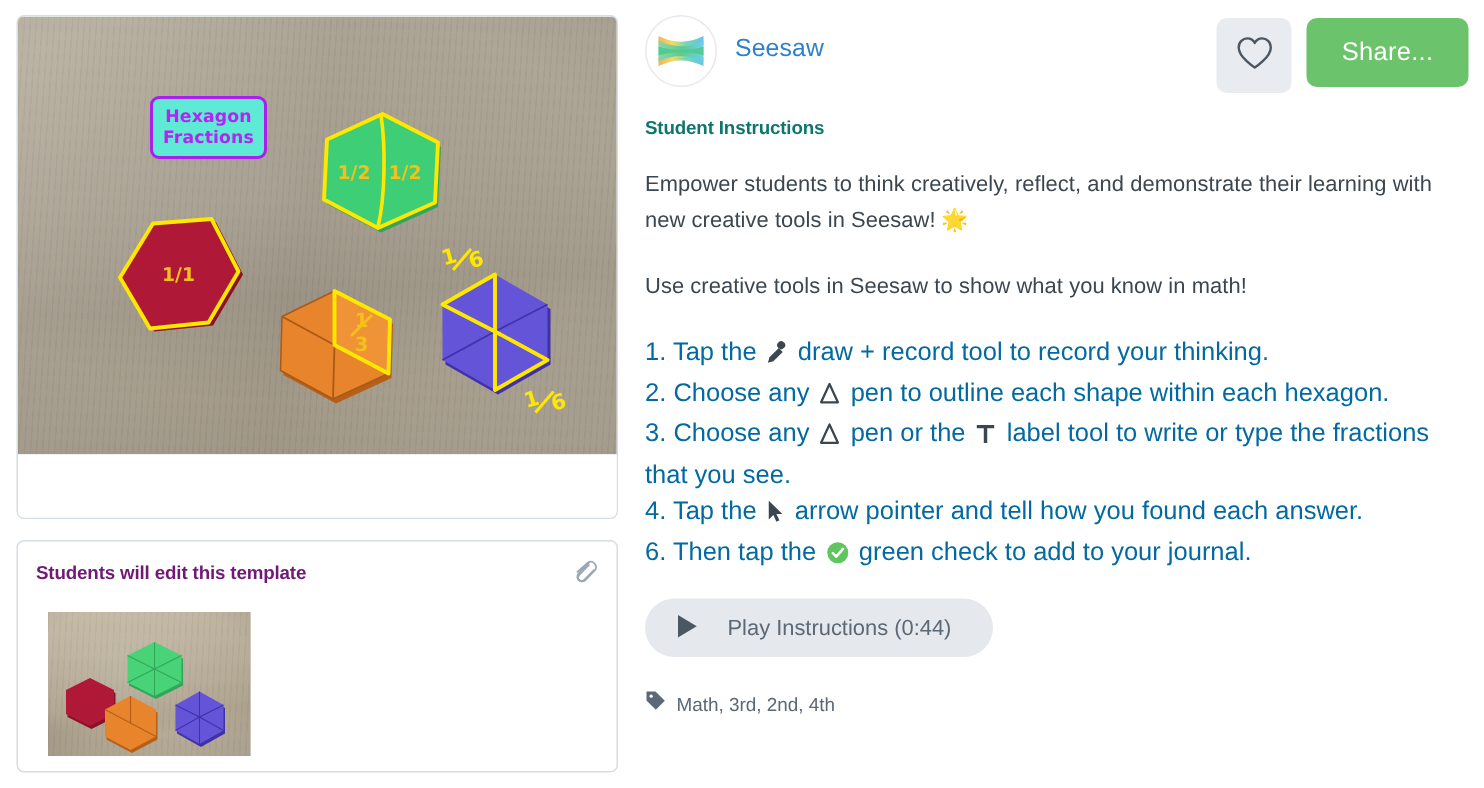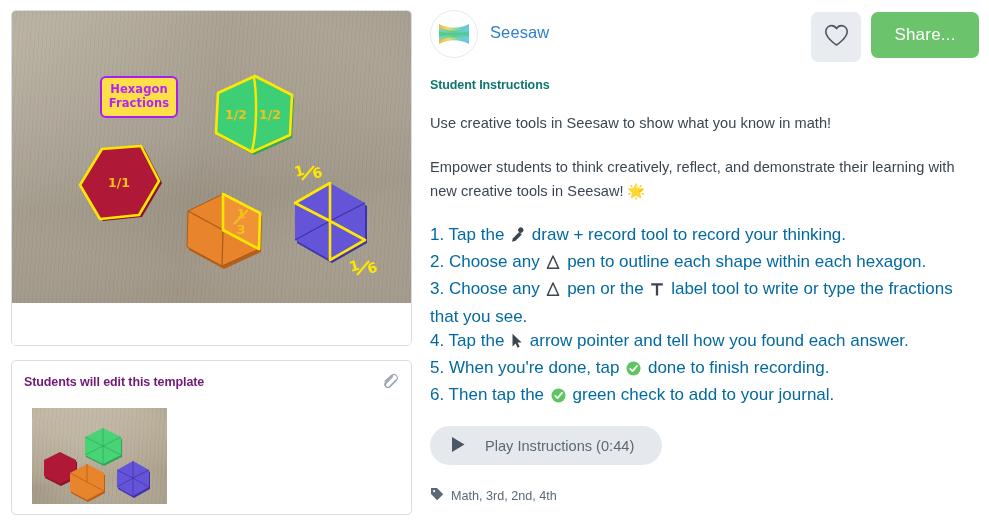--- a/index.html
+++ b/index.html
@@ -51,24 +51,24 @@
   }
   .desk::after {
     content: "";
     position: absolute; inset: 0;
     background: radial-gradient(ellipse 120% 95% at 42% 42%, rgba(255,255,255,0.10) 0%, rgba(0,0,0,0.00) 48%, rgba(0,0,0,0.22) 100%);
   }
 
   
   .hex-label {
     position: absolute;
-    left: 88px; top: 65px;
+    left: 88px; top: 53px;
     width: 78px;
     padding: 4px 2px 5px;
-    background: #fde047;
+    background: #5eead4;
     border: 2px solid #a81ff0;
     border-radius: 6px;
     text-align: center;
     line-height: 1.25;
     font-size: 11.5px;
     font-weight: 700;
     color: #b324f5;
     letter-spacing: 0.1px;
     font-family: "DejaVu Sans", sans-serif;
   }
@@ -402,22 +402,22 @@
           </svg>
         </span>
       </button>
 
       <button class="share-btn">Share...</button>
     </div>
 
     <div class="sub-label">Student Instructions</div>
 
     <div class="body-text">
+      <p>Empower students to think creatively, reflect, and demonstrate their learning with new creative tools in Seesaw! 🌟</p>
       <p>Use creative tools in Seesaw to show what you know in math!</p>
-      <p>Empower students to think creatively, reflect, and demonstrate their learning with new creative tools in Seesaw! 🌟</p>
     </div>
 
     <div class="steps">
 
       <div class="step">
         <span>1.</span>
         <span>Tap the</span>
         <span class="ico">
           <svg width="14" height="16" viewBox="0 0 14 16">
             <rect x="7.2" y="0.5" width="5.2" height="5.2" rx="2.4" fill="#3b4650" transform="rotate(45 9.8 3.1)"></rect>
@@ -459,31 +459,20 @@
         <span>4.</span>
         <span>Tap the</span>
         <span class="ico">
           <svg width="12" height="16" viewBox="0 0 12 16">
             <path d="M1.5,0.8 L1.5,13.4 L4.6,10.4 L6.6,14.8 L8.6,13.8 L6.6,9.6 L10.6,9.6 Z" fill="#3b4650"></path>
           </svg>
         </span>
         <span>arrow pointer and tell how you found each answer.</span>
       </div>
 
-      <div class="step">
-        <span>5.</span>
-        <span>When you're done, tap</span>
-        <span class="ico">
-          <svg width="15" height="15" viewBox="0 0 15 15">
-            <circle cx="7.5" cy="7.5" r="7" fill="#5ec65e"></circle>
-            <path d="M4.2,7.8 L6.5,10.1 L11.0,4.9" fill="none" stroke="#fff" stroke-width="1.7" stroke-linecap="round" stroke-linejoin="round"></path>
-          </svg>
-        </span>
-        <span>done to finish recording.</span>
-      </div>
 
       <div class="step">
         <span>6.</span>
         <span>Then tap the</span>
         <span class="ico">
           <svg width="15" height="15" viewBox="0 0 15 15">
             <circle cx="7.5" cy="7.5" r="7" fill="#5ec65e"></circle>
             <path d="M4.2,7.8 L6.5,10.1 L11.0,4.9" fill="none" stroke="#fff" stroke-width="1.7" stroke-linecap="round" stroke-linejoin="round"></path>
           </svg>
         </span>

